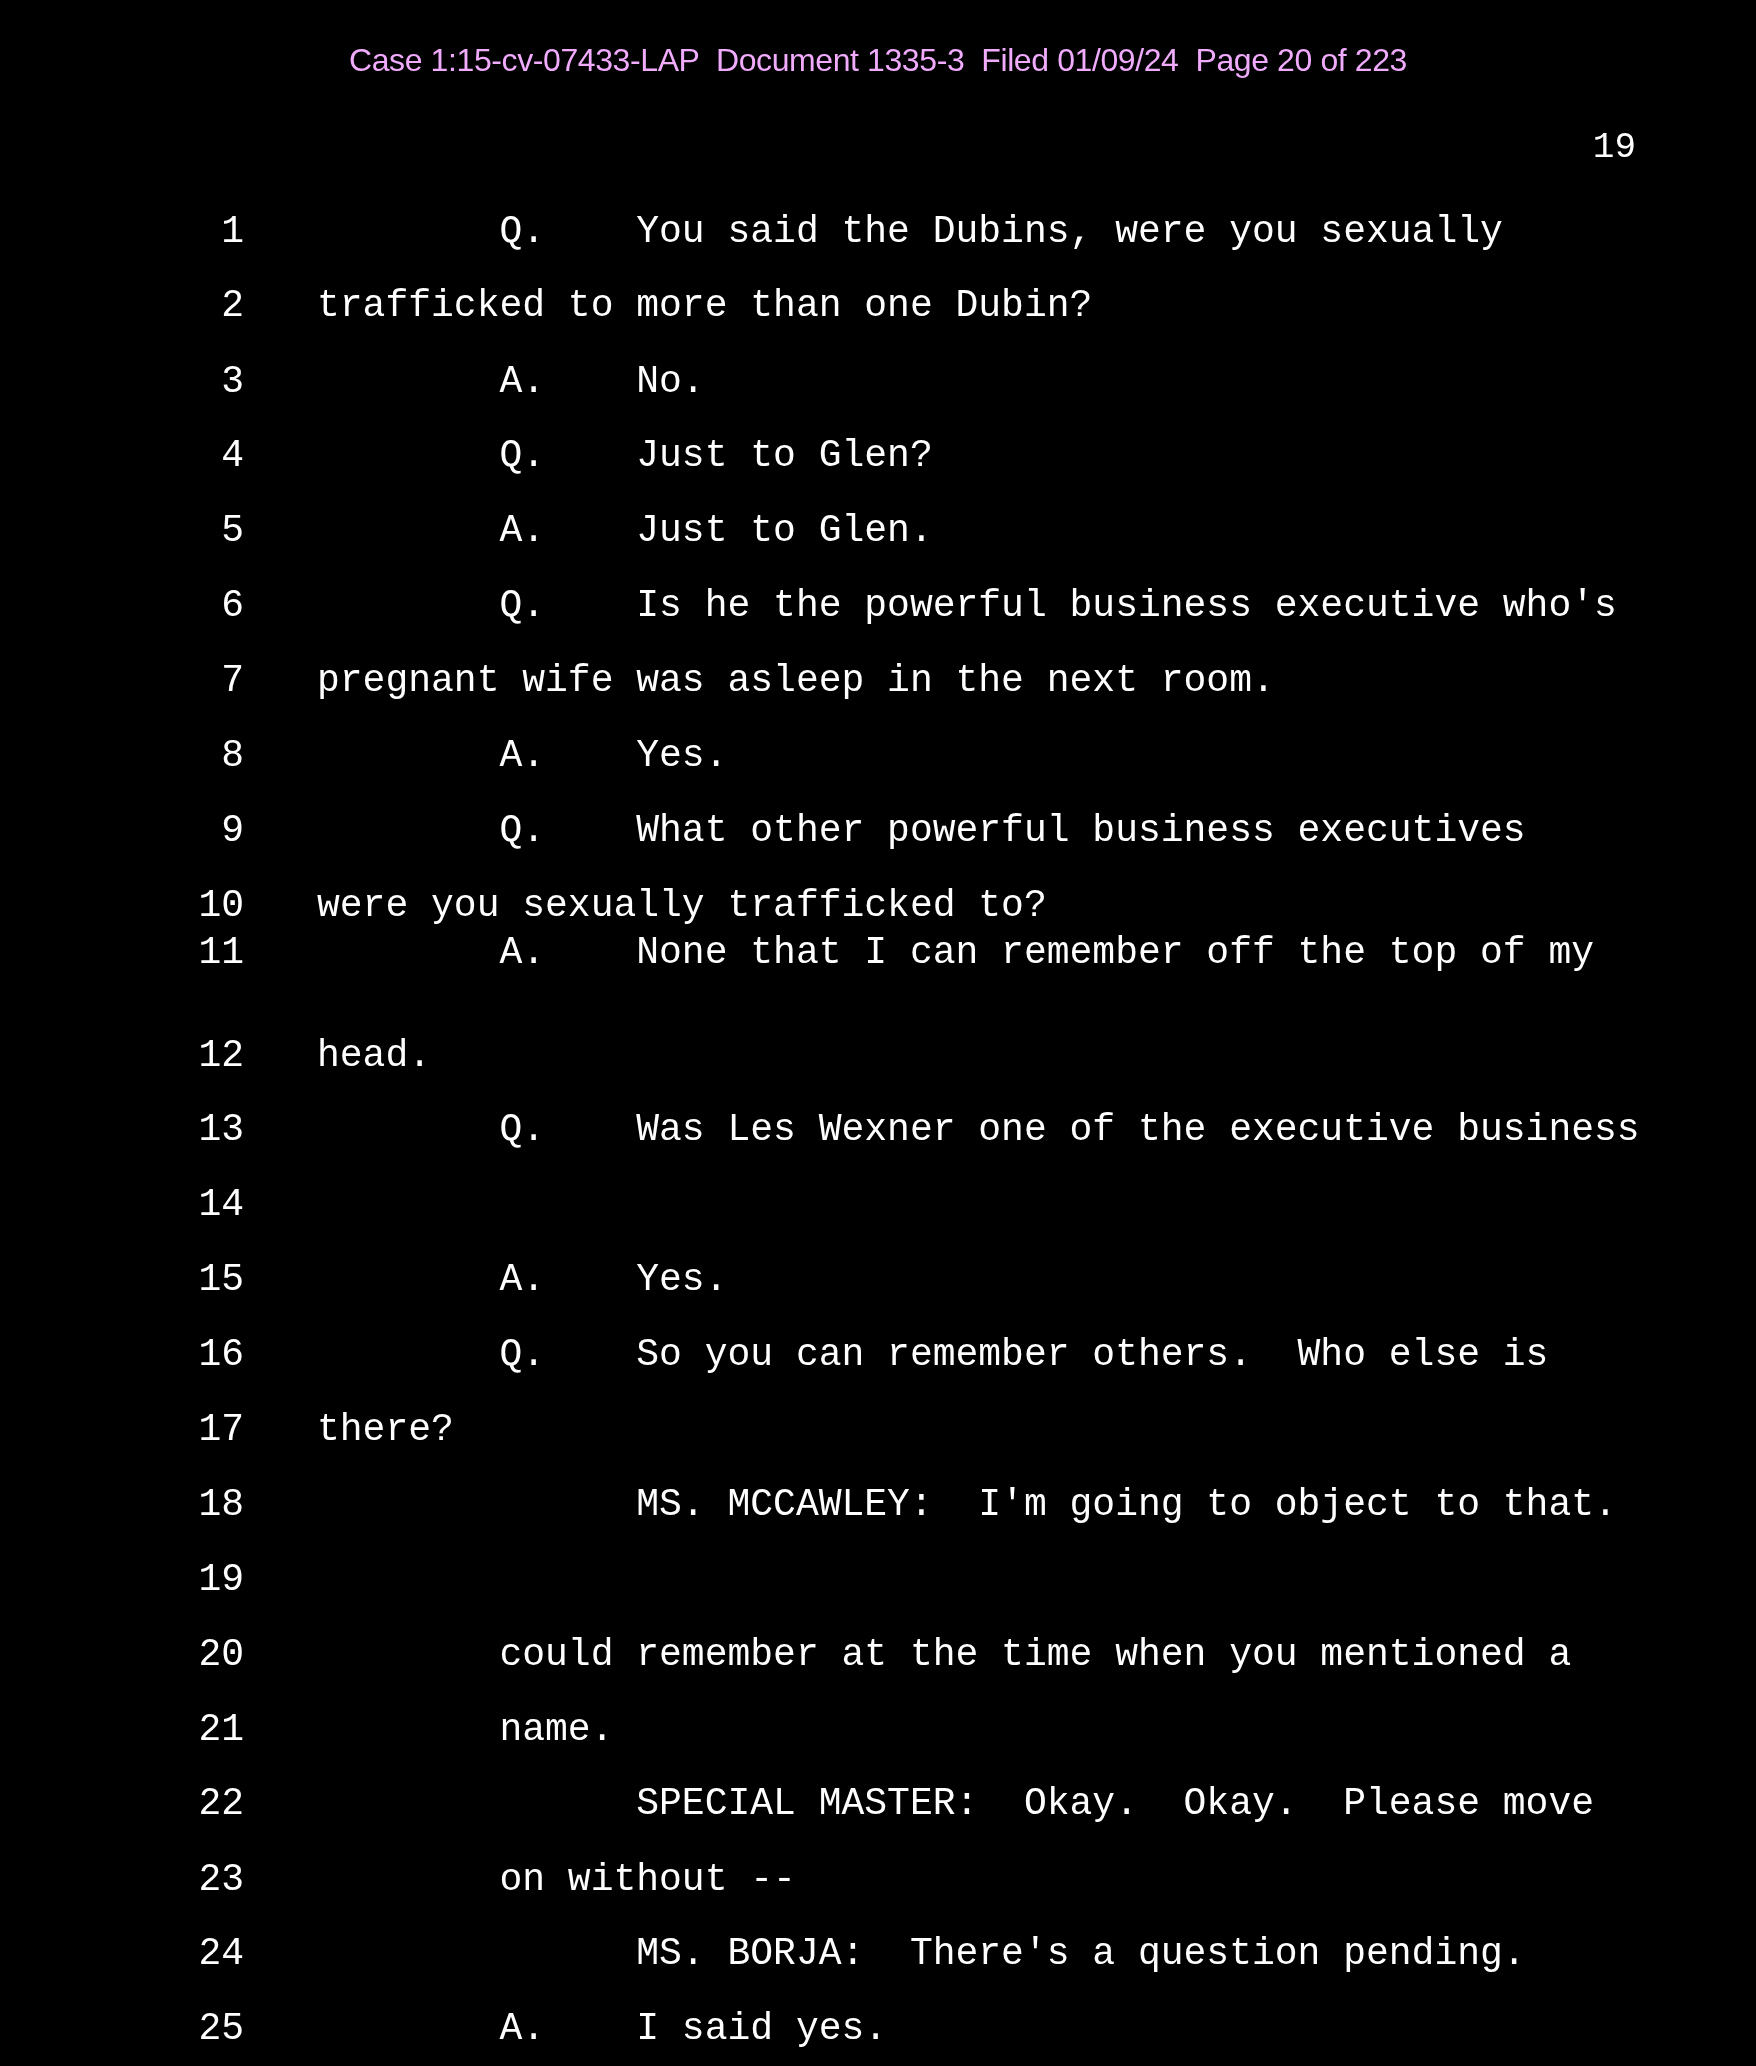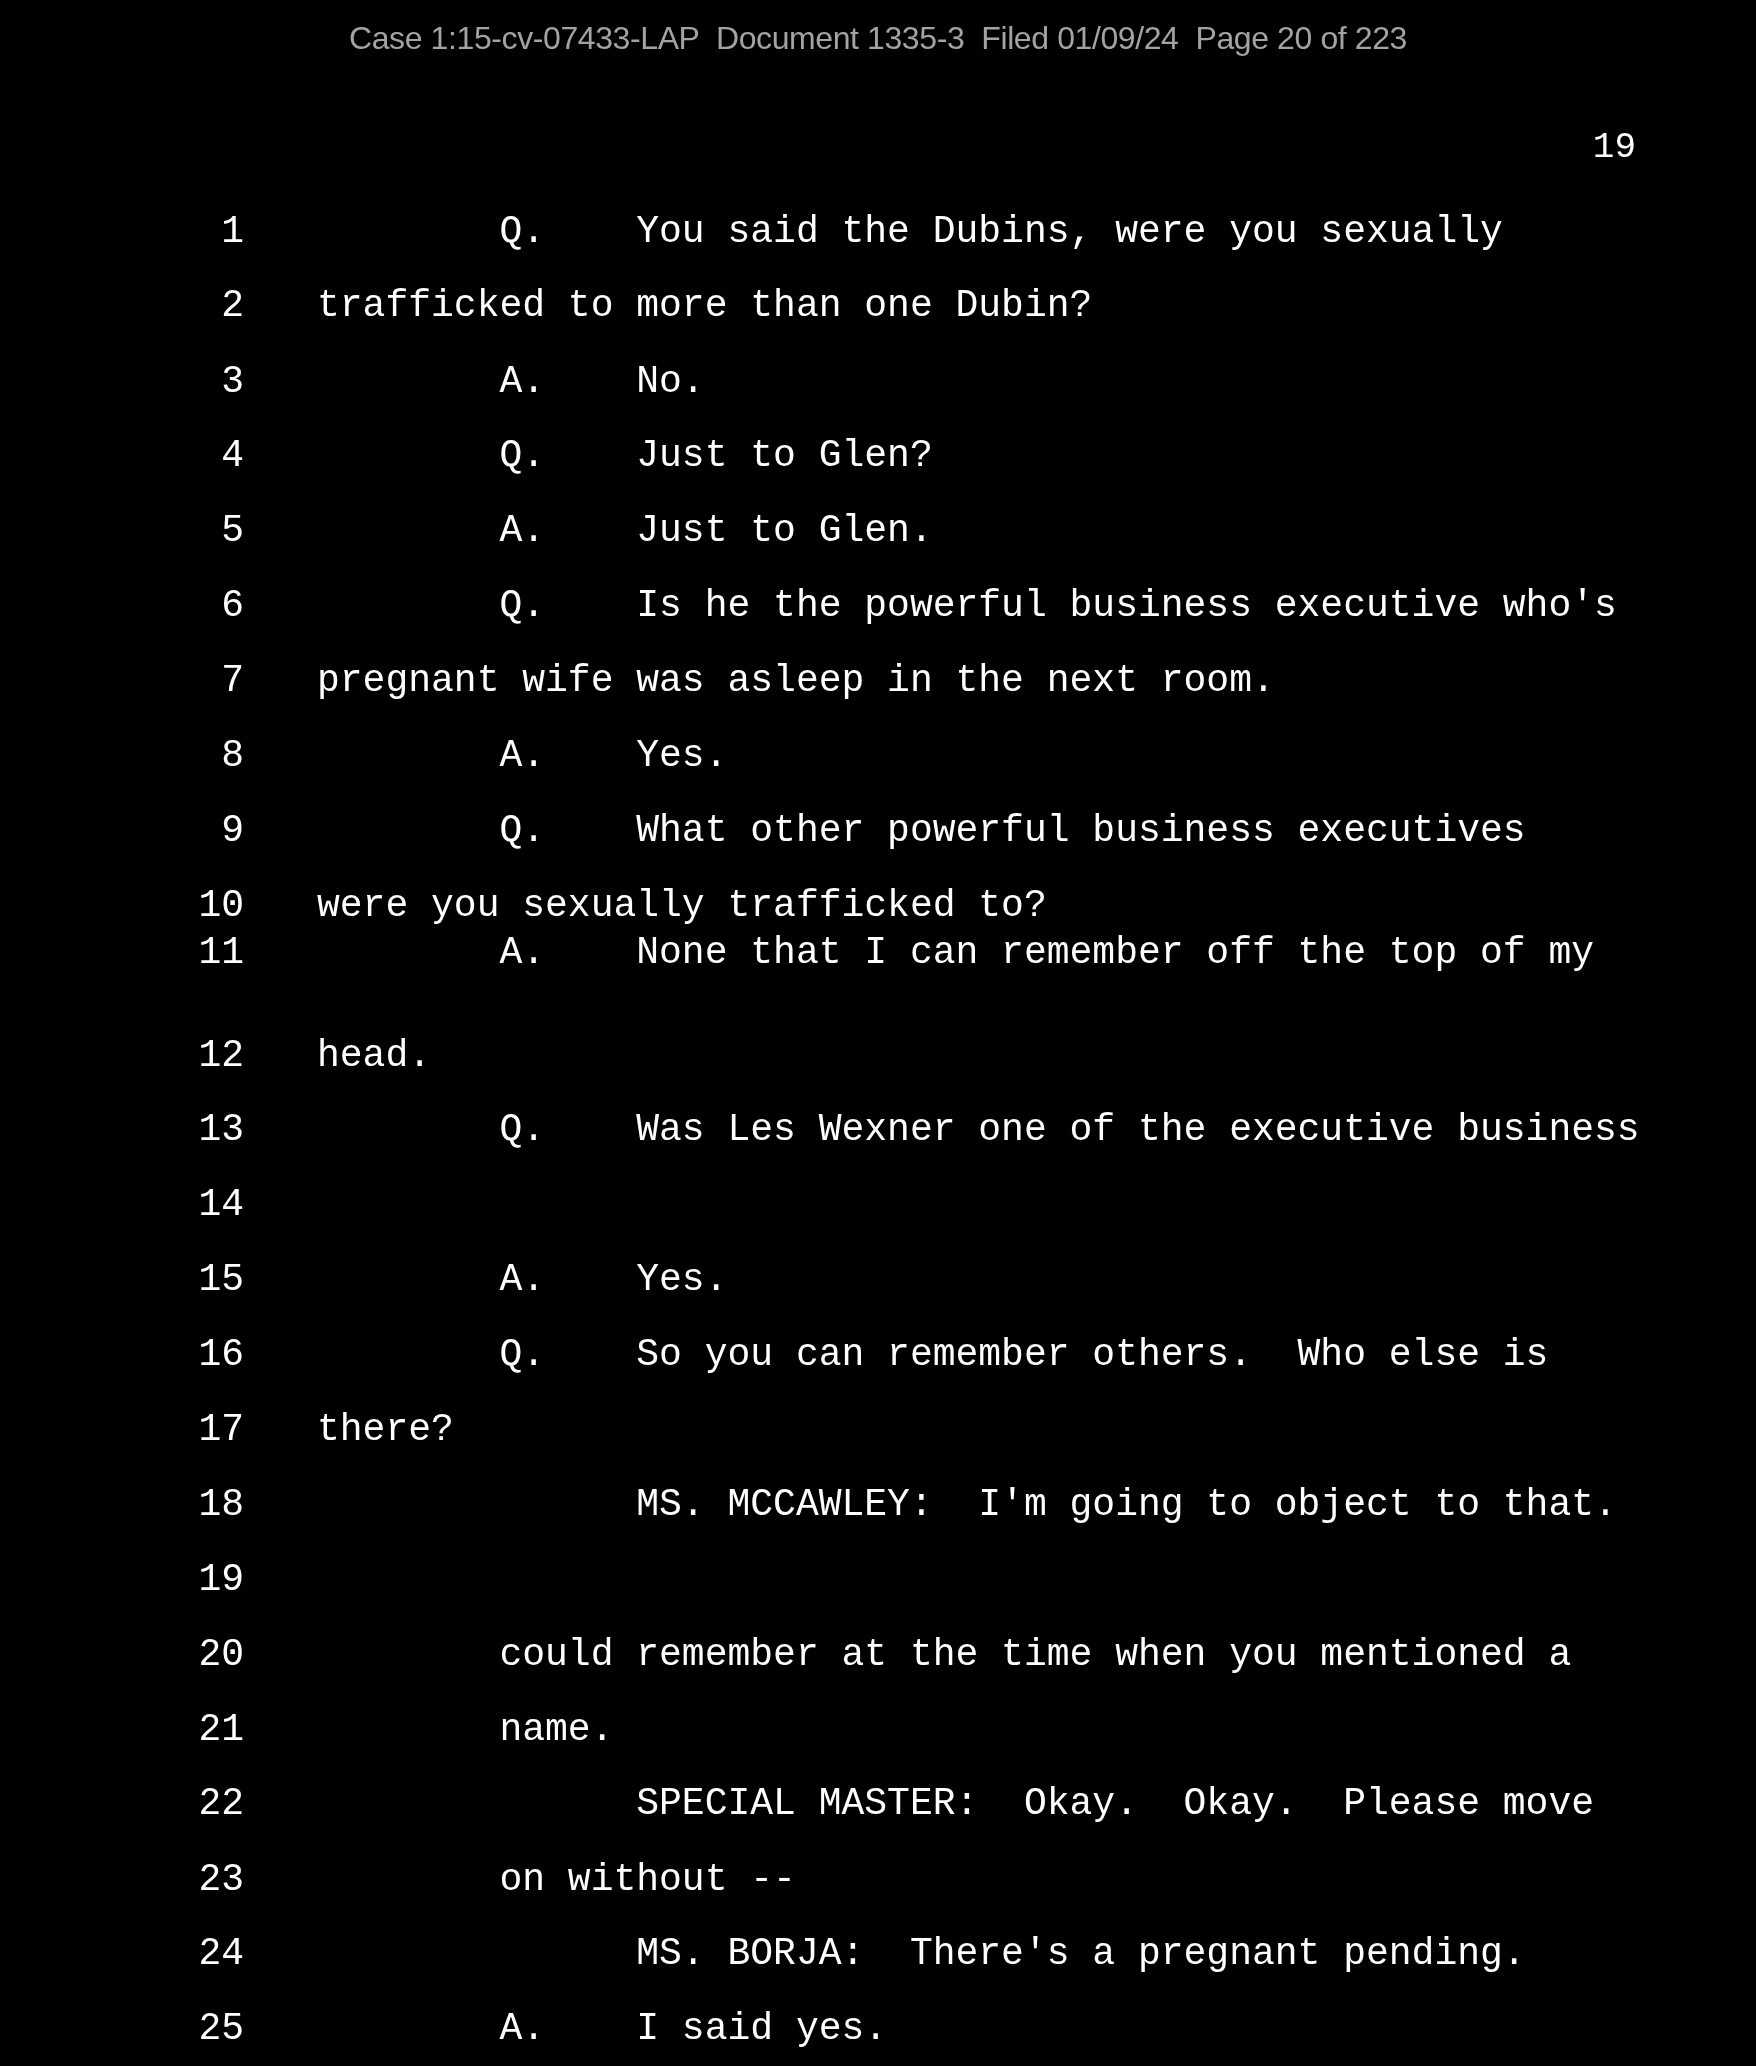--- a/index.html
+++ b/index.html
@@ -10,29 +10,29 @@
   #page {
     position: relative;
     width: 1756px;
     height: 2273px;
     background: #000000;
     color: #ffffff;
     overflow: hidden;
   }
   .case-stamp {
     position: absolute;
-    top: 20px;
+    top: 42px;
     left: 0;
     width: 1756px;
     text-align: center;
     font-family: "Liberation Sans", sans-serif;
     font-size: 32px;
     letter-spacing: -0.4px;
     white-space: pre;
-    color: #a3a3a3;
+    color: #f0abfc;
   }
   .page-number {
     position: absolute;
     top: 127px;
     left: 1529px;
     width: 107px;
     text-align: right;
     font-family: "Liberation Mono", "DejaVu Sans Mono", monospace;
     font-size: 36px;
     white-space: pre;
@@ -159,21 +159,21 @@
     <div class="tline" style="top:1781px">
         <span class="num">22</span>
         <span class="txt">              SPECIAL MASTER:  Okay.  Okay.  Please move</span>
       </div>
     <div class="tline" style="top:1857px">
         <span class="num">23</span>
         <span class="txt">        on without --</span>
       </div>
     <div class="tline" style="top:1931px">
         <span class="num">24</span>
-        <span class="txt">              MS. BORJA:  There's a pregnant pending.</span>
+        <span class="txt">              MS. BORJA:  There's a question pending.</span>
       </div>
     <div class="tline" style="top:2006px">
         <span class="num">25</span>
         <span class="txt">        A.    I said yes.</span>
       </div>
   </div>
 
 </div>
 
 

